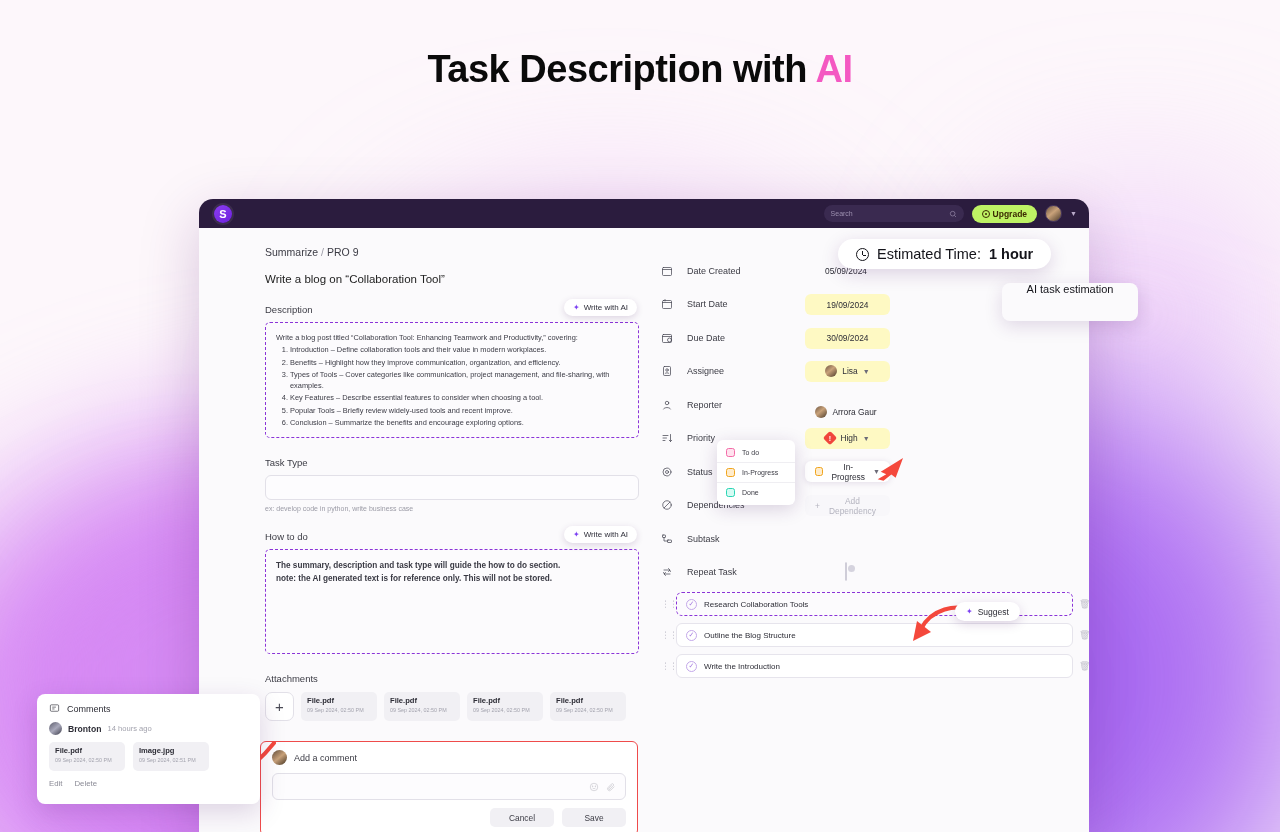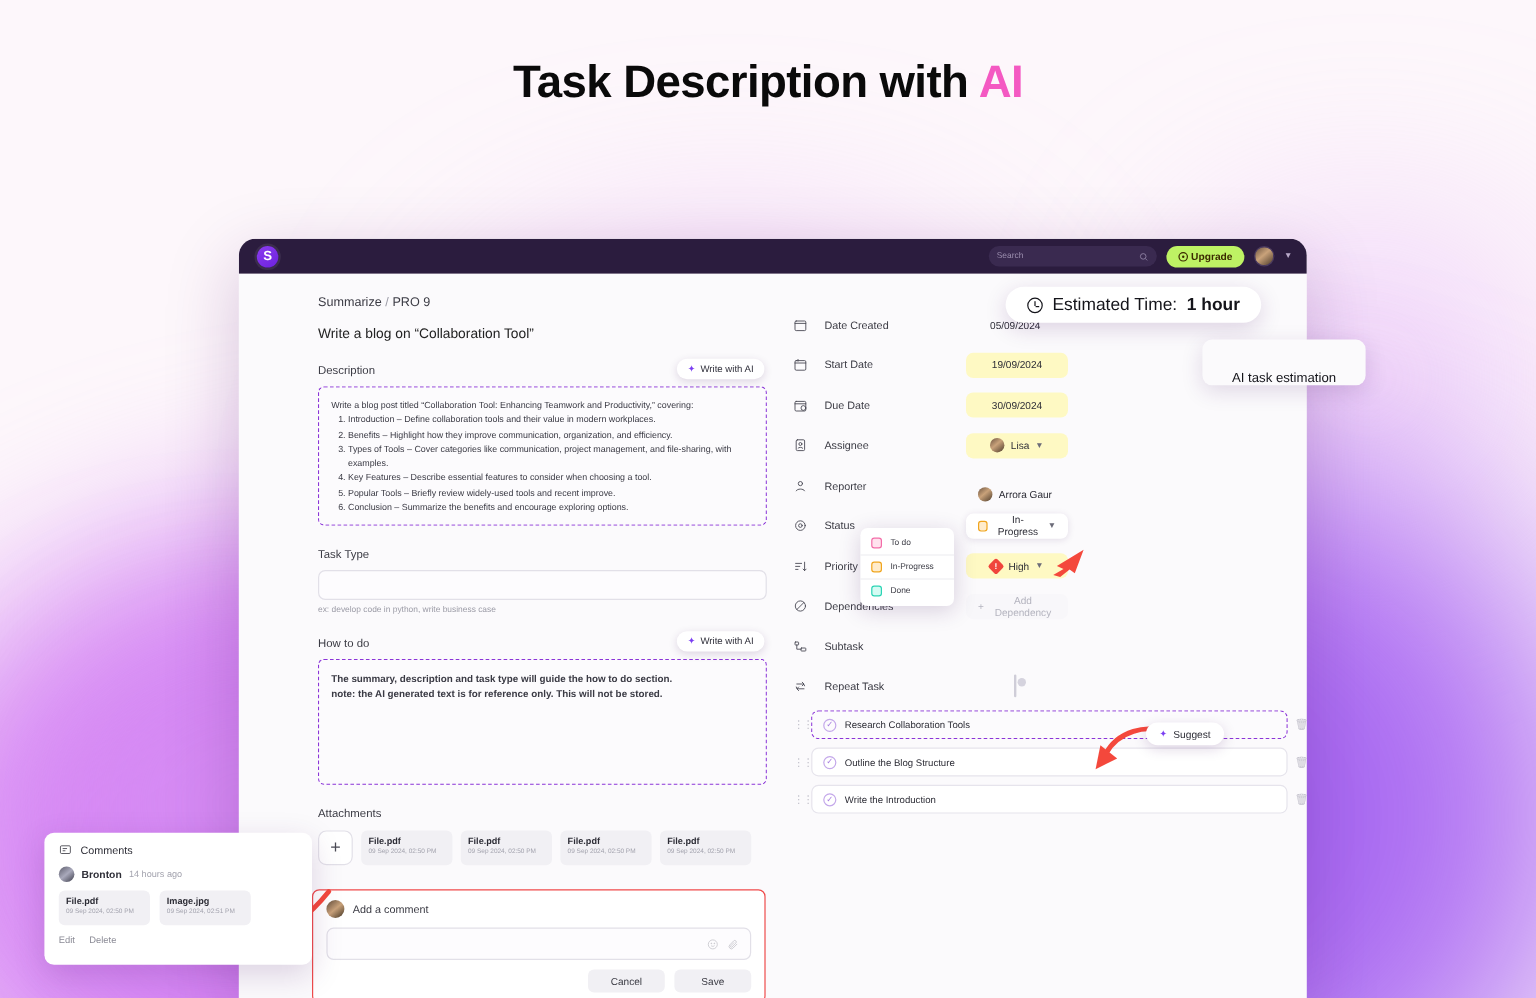--- a/index.html
+++ b/index.html
@@ -222,21 +222,21 @@
   }
   .est-badge .clk { width: 13px; height: 13px; border-radius: 50%; border: 1.4px solid #14141a; position: relative; }
   .est-badge .clk::after { content:""; position:absolute; left:5px; top:2.5px; width:1.2px; height:4px; background:#14141a; }
   .est-badge .clk::before { content:""; position:absolute; left:5.5px; top:6px; width:3.5px; height:1.2px; background:#14141a; }
   .est-badge b { font-weight: 700; }
 
   .tooltip {
     position: absolute; z-index: 11; left: 1002px; top: 283px;
     width: 136px; height: 38px; border-radius: 8px; background: #fbfafc;
     box-shadow: 0 5px 18px rgba(70,20,100,.15);
-    display: flex; align-items: flex-end; justify-content: center;
+    display: flex; align-items: flex-start; justify-content: center;
     font-size: 11px; color: #14141a;
   }
 
   .comments-card {
     position: absolute; z-index: 11; left: 37px; top: 694px;
     width: 223px; height: 110px; border-radius: 8px; background: #fff;
     box-shadow: 0 8px 26px rgba(70,20,100,.17); padding: 9px 12px;
   }
   .comments-card .ttl { display: flex; align-items: center; gap: 7px; font-size: 9px; color: #2d2d36; }
   .comments-card .ttl svg { width: 11px; height: 11px; stroke: #2d2d36; fill: none; stroke-width: 1.4; }
@@ -443,48 +443,48 @@
           <span style="display:inline-flex;align-items:center;gap:5px;margin-top:19px;">
             <span class="mini-av"></span>
             <span class="meta-val">Arrora Gaur</span>
           </span>
         </span>
       </div>
 
       <div class="meta-row">
         <span class="meta-ic">
             <svg viewBox="0 0 24 24">
-              <circle cx="12" cy="12" r="3"></circle>
-              <circle cx="12" cy="12" r="8"></circle>
-            </svg>
-          </span>
-        <span class="meta-lbl">Status</span>
-        <span class="val-col">
-          <span class="pill shadow">
-            <span class="sw prog"></span>
-            <span>In-Progress</span>
-            <span class="chev">▼</span>
-          </span>
-        </span>
-      </div>
-
-      <div class="meta-row">
-        <span class="meta-ic">
-            <svg viewBox="0 0 24 24">
               <line x1="4" y1="7" x2="14" y2="7"></line>
               <line x1="4" y1="12" x2="11" y2="12"></line>
               <line x1="4" y1="17" x2="8" y2="17"></line>
               <path d="M19 5v14M16.5 16.5L19 19l2.5-2.5"></path>
             </svg>
           </span>
         <span class="meta-lbl">Priority</span>
         <span class="val-col">
           <span class="pill">
             <span class="diamond"></span>
             <span>High</span>
+            <span class="chev">▼</span>
+          </span>
+        </span>
+      </div>
+
+      <div class="meta-row">
+        <span class="meta-ic">
+            <svg viewBox="0 0 24 24">
+              <circle cx="12" cy="12" r="3"></circle>
+              <circle cx="12" cy="12" r="8"></circle>
+            </svg>
+          </span>
+        <span class="meta-lbl">Status</span>
+        <span class="val-col">
+          <span class="pill shadow">
+            <span class="sw prog"></span>
+            <span>In-Progress</span>
             <span class="chev">▼</span>
           </span>
         </span>
       </div>
 
       <div class="meta-row">
         <span class="meta-ic">
             <svg viewBox="0 0 24 24">
               <circle cx="12" cy="12" r="8.5"></circle>
               <line x1="6" y1="18" x2="18" y2="6"></line>

